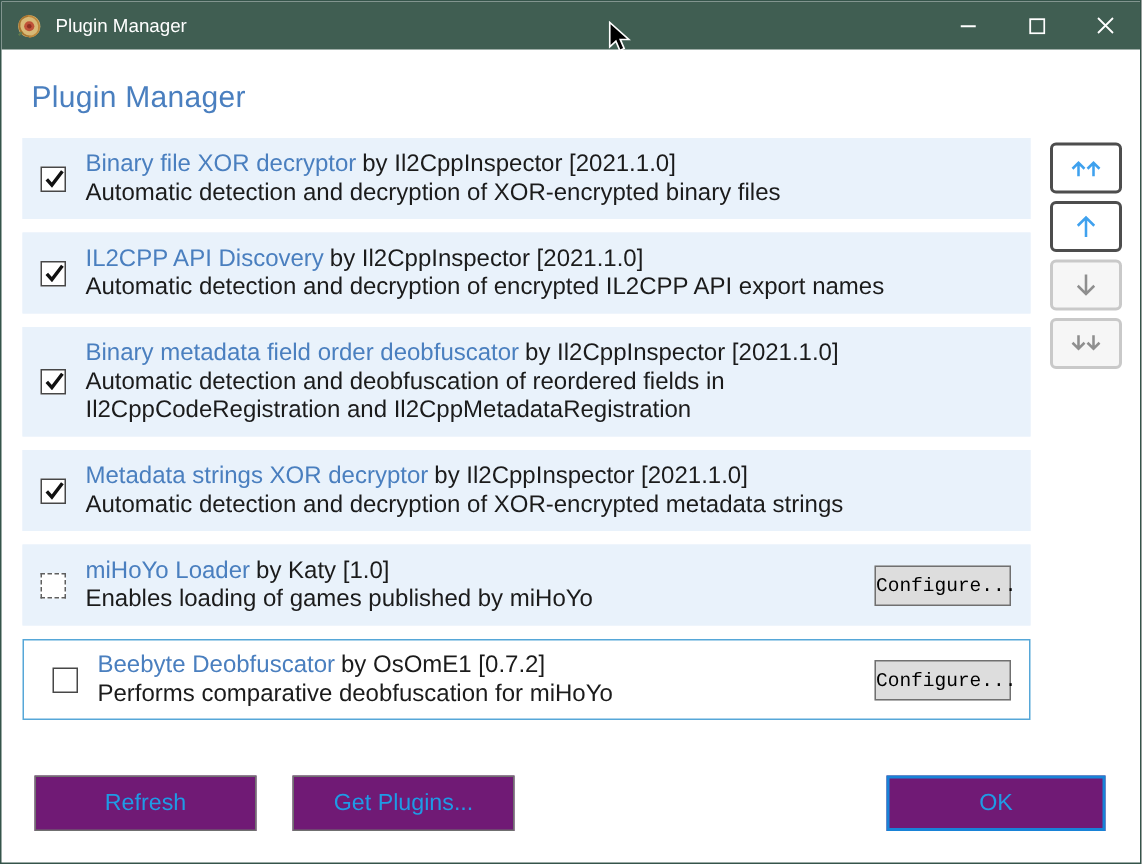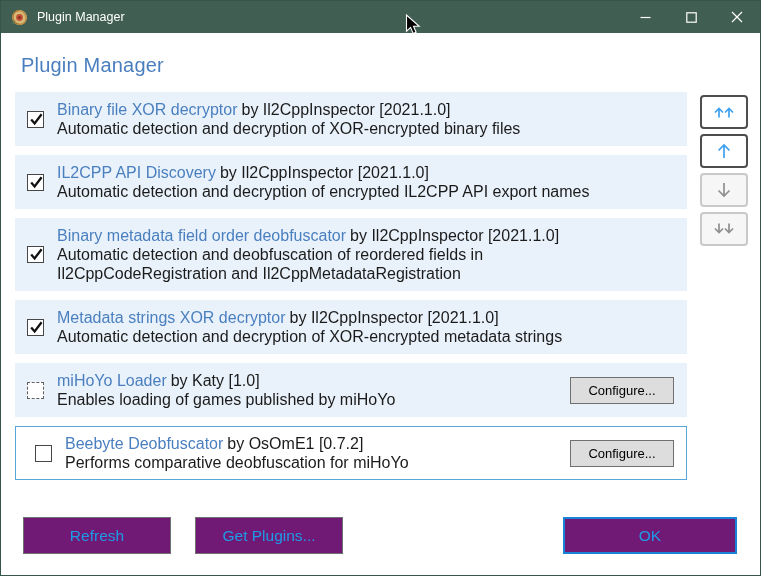--- a/index.html
+++ b/index.html
@@ -43,41 +43,41 @@
   }
   .checkbox svg{position:absolute; left:0px; top:-1px; display:none;}
   .checkbox.checked svg{display:block;}
   .checkbox.dashed{border:1px dashed #5f5f5f;}
   .texts{flex:1; font-size:16px; line-height:19px; color:#1b1b1b;}
   .name{color:var(--link);}
   .byline{margin-left:4px;}
   .desc{white-space:pre-line;}
   .configure-btn{
     background:#dddddd; border:1px solid var(--btn-border); color:#000;
-    font-family:Liberation Sans, sans-serif; font-size:13px;
-    padding:5px 0; width:104px; margin-left:12px; flex-shrink:0; cursor:default;
+    font-family:Liberation Mono, monospace; font-size:13px;
+    padding:5px 0; width:91px; margin-left:12px; flex-shrink:0; cursor:default;
   }
   
   .arrows{position:absolute; top:94px; right:12px; display:flex; flex-direction:column; gap:5px;}
   .arrow-btn{
     width:48px; height:34px; background:#fff; border:2px solid #4d4d4d; border-radius:4px;
     display:flex; align-items:center; justify-content:center; cursor:default; padding:0;
   }
   .arrow-btn svg{stroke:var(--arrow-blue); fill:none; stroke-width:1.7;}
   .arrow-btn.disabled{border-color:#c9c9c9; background:#f6f6f6;}
   .arrow-btn.disabled svg{stroke:#8f8f8f;}
   
   .footer-btn{
     position:absolute; bottom:21px; height:37px; background:#701a75;
     border:1px solid var(--btn-border); color:var(--accent-blue);
     font-family:"Liberation Sans", sans-serif; font-size:15.5px; cursor:default;
   }
   .btn-refresh{left:22px; width:148px;}
   .btn-get-plugins{left:194px; width:148px;}
-  .btn-ok{right:23px; width:174px; border:2px solid var(--ok-border);}
+  .btn-ok{right:23px; width:146px; border:2px solid var(--ok-border);}
   
   .cursor{position:absolute; left:404px; top:13px; pointer-events:none; z-index:10;}
 </style>
 </head>
 <body>
 
 <div class="window">
 
   <div class="titlebar">
     <svg class="app-icon" viewBox="0 0 17 17">

